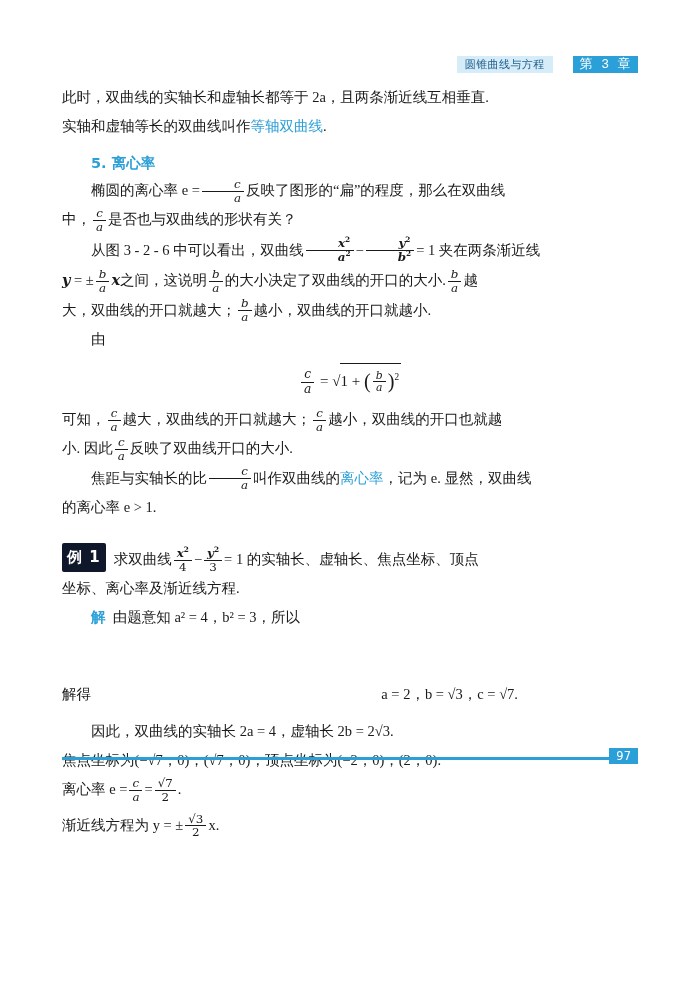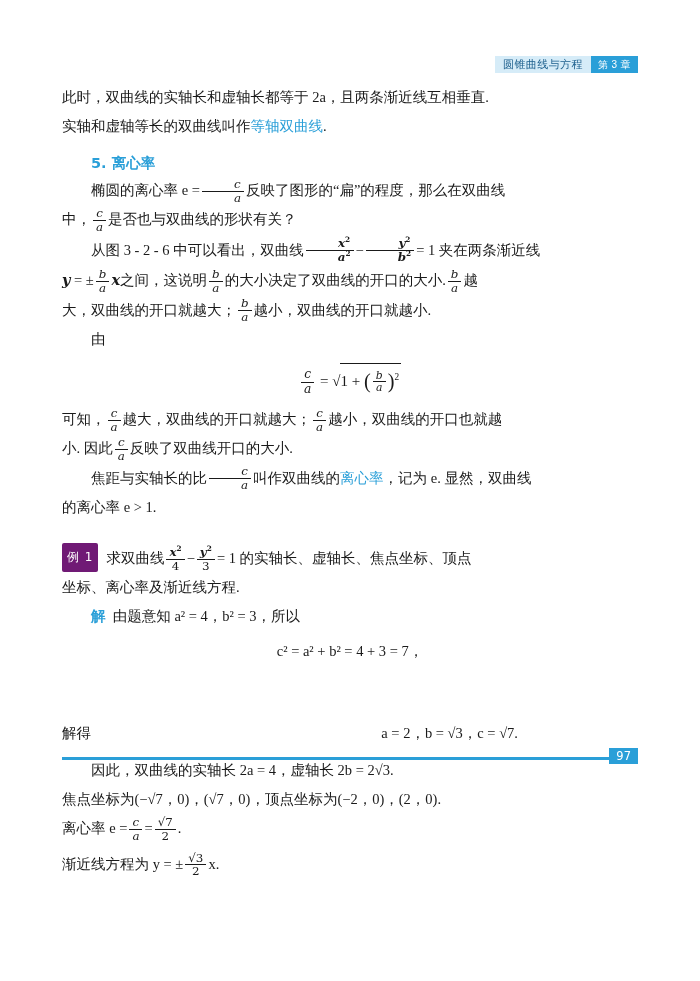--- a/index.html
+++ b/index.html
@@ -35,25 +35,26 @@
     color: #1b5e8c;
     font-size: 11px;
     line-height: 17px;
     padding: 0 8px;
     font-family: "DejaVu Sans", sans-serif;
     letter-spacing: 0.4px;
   }
   .header-chapter {
     background: #2a9fd8;
     color: #ffffff;
-    font-size: 10px;
+    font-size: 13px;
     line-height: 17px;
     padding: 0 7px;
-    font-family: Liberation Sans, sans-serif;
+    font-family: Liberation Mono, monospace;
     letter-spacing: 0.4px;
+    margin-left: 20px;
   }
 
   
   .content {
     position: absolute;
     top: 84px;
     left: 62px;
     width: 576px;
   }
   p {
@@ -141,29 +142,30 @@
   }
 
   
   .example-row {
     margin-top: 22px;
     font-size: 14.5px;
     line-height: 27px;
   }
   .ex-badge {
     display: inline-block;
-    background: #701a75;
+    background: #0f172a;
     color: #ffffff;
     font-family: "DejaVu Sans", sans-serif;
-    font-size: 12px;
+    font-size: 15px;
     padding: 1px 5px 1px 5px;
     border-radius: 2px;
     margin-right: 8px;
     vertical-align: 2px;
     letter-spacing: 1px;
+    font-weight: bold;
   }
   .solve-label {
     color: #2a9fd8;
     font-weight: bold;
     font-family: "DejaVu Sans", sans-serif;
   }
   .centered-eq { text-align: center; }
 
   .two-col {
     display: flex;
@@ -270,21 +272,20 @@
     <div class="example-row">
       <p>
         <span class="ex-badge">例 1</span><span>求双曲线</span><span class="frac"><span class="num"><span class="math">x<sup class="exp">2</sup></span></span><span class="den"><span class="up">4</span></span></span><span class="up">−</span><span class="frac"><span class="num"><span class="math">y<sup class="exp">2</sup></span></span><span class="den"><span class="up">3</span></span></span><span>= 1 的实轴长、虚轴长、焦点坐标、顶点</span>
       </p>
       <p>坐标、离心率及渐近线方程.</p>
 
       <p class="indent">
         <span class="solve-label">解</span>&nbsp;&nbsp;<span>由题意知 a² = 4，b² = 3，所以</span>
       </p>
 
-      <div class="display-left centered-eq">c² = a² + b² = 4 + 3 = 7，</div>
 
       <div class="two-col">
         <div class="lead">解得</div>
         <div class="body-eq">a = 2，b = √3，c = √7.</div>
       </div>
 
       <p class="indent" style="margin-top:10px;">因此，双曲线的实轴长 2a = 4，虚轴长 2b = 2√3.</p>
       <p>焦点坐标为(−√7，0)，(√7，0)，顶点坐标为(−2，0)，(2，0).</p>
       <p>
         <span>离心率 e =</span><span class="frac"><span class="num">c</span><span class="den">a</span></span><span>=</span><span class="frac"><span class="num"><span class="up">√7</span></span><span class="den"><span class="up">2</span></span></span><span>.</span>

